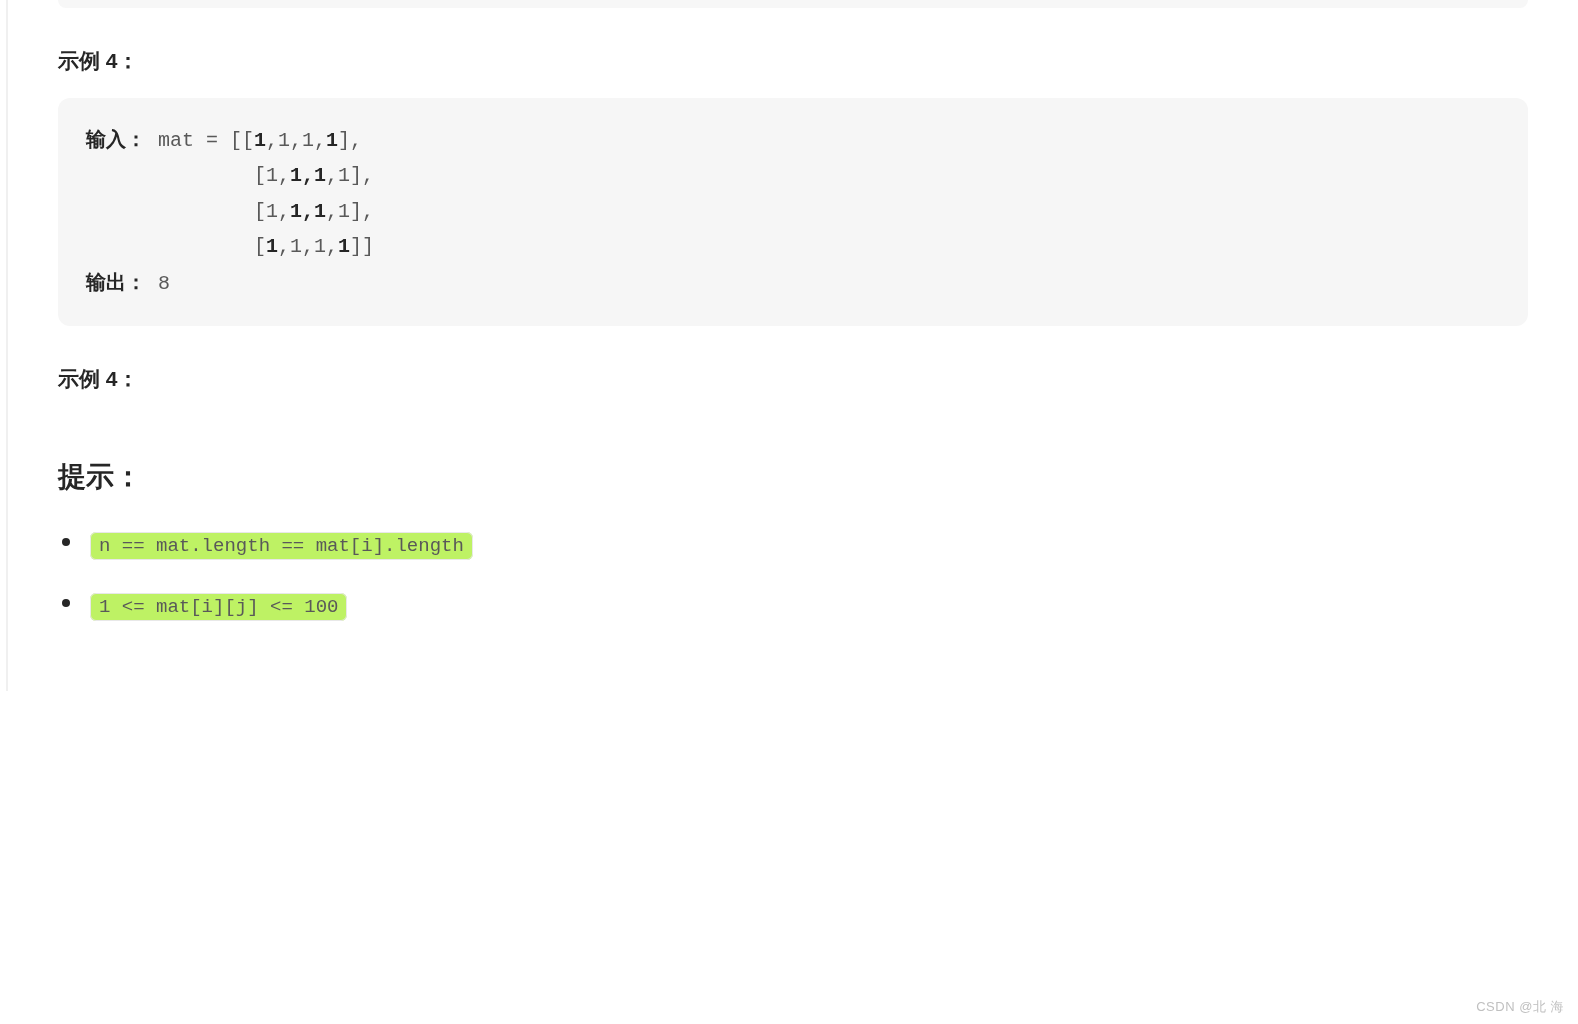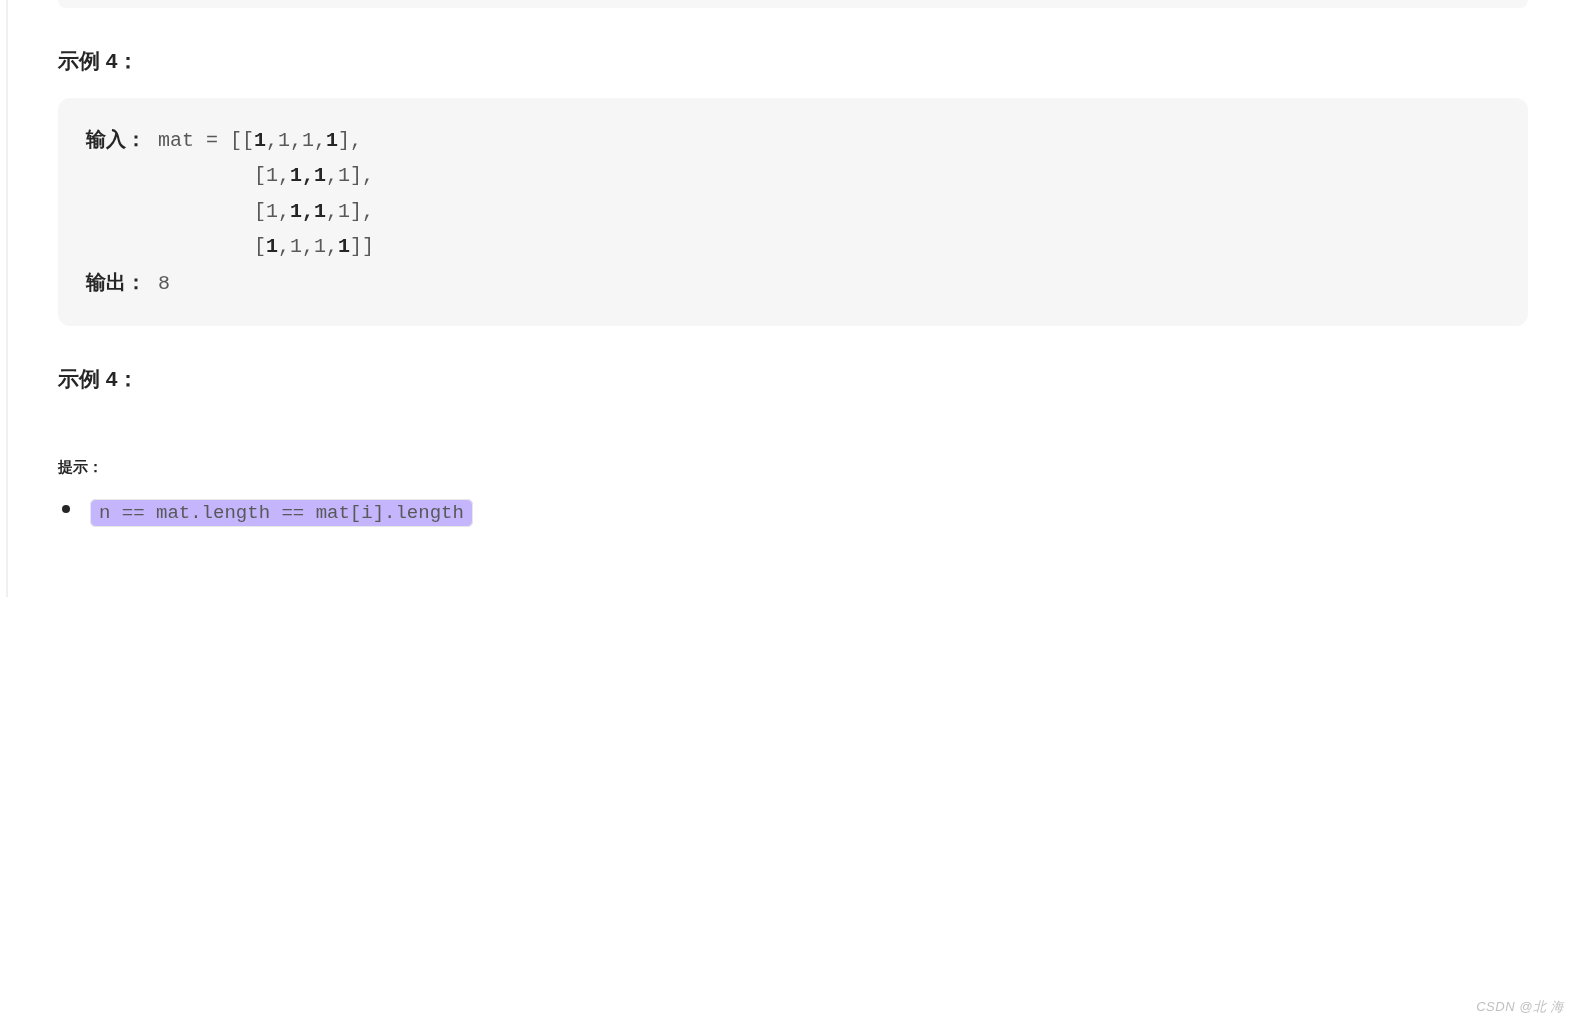--- a/index.html
+++ b/index.html
@@ -43,23 +43,23 @@
     font-weight: 700;
     color: #262626;
     font-family: Liberation Sans, sans-serif;
   }
   .code-block .b {
     font-weight: 700;
     color: #262626;
   }
   .hints-heading {
     font-weight: 700;
-    font-size: 15px;
+    font-size: 28px;
     margin-top: 60px;
-    margin-bottom: 16px;
+    margin-bottom: 28px;
     color: #262626;
   }
   ul.hints-list {
     list-style: none;
     padding-left: 4px;
   }
   ul.hints-list li {
     position: relative;
     padding-left: 28px;
     margin-bottom: 28px;
@@ -70,35 +70,34 @@
     position: absolute;
     left: 0;
     top: 10px;
     width: 8px;
     height: 8px;
     background: #262626;
     border-radius: 50%;
   }
   .inline-code {
     font-family: "SFMono-Regular", Consolas, "Liberation Mono", Menlo, monospace;
-    background: #c4b5fd;
+    background: #bef264;
     border: 1px solid #e8e8e8;
     border-radius: 6px;
     padding: 2px 8px;
     font-size: 19px;
     color: #595959;
   }
   .watermark {
     position: fixed;
     bottom: 6px;
     right: 14px;
     font-size: 13px;
     color: #c0c0c0;
     letter-spacing: 0.5px;
-    font-style: italic;
   }
 </style>
 </head>
 <body>
 
 <div class="container">
 
   <div class="top-ghost-block"></div>
 
   <div class="section-label">示例  4：</div>
@@ -109,17 +108,18 @@
 <span>              [</span><span class="b">1</span><span>,1,1,</span><span class="b">1</span><span>]]</span>
 <span class="kw">输出：</span> <span>8</span></div>
 
   <div class="section-label">示例 4：</div>
 
 
   <div class="hints-heading">提示：</div>
 
   <ul class="hints-list">
     <li><span class="inline-code">n == mat.length == mat[i].length</span></li>
+    <li><span class="inline-code">1 &lt;= mat[i][j] &lt;= 100</span></li>
   </ul>
 
 </div>
 
 <div class="watermark">CSDN @北 海</div>
 
 </body></html>

